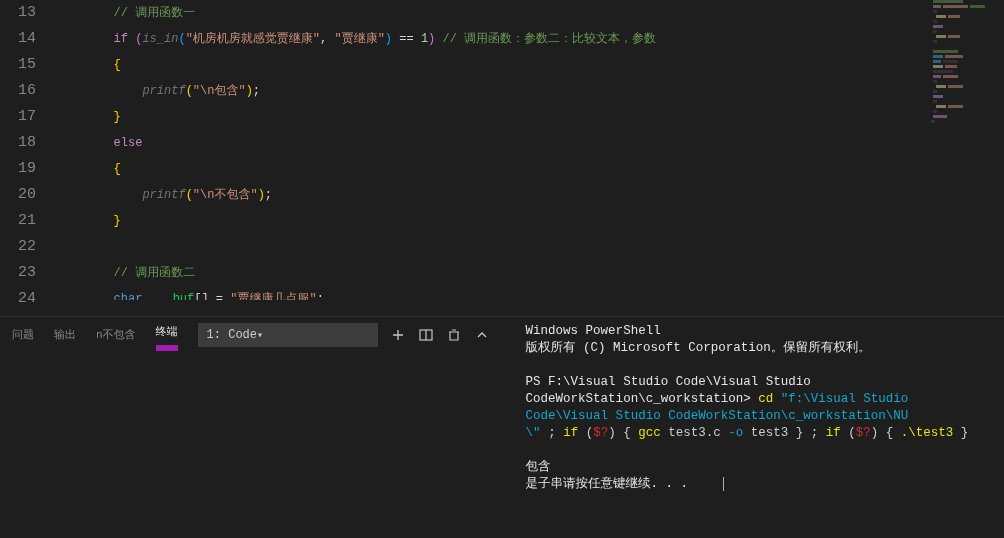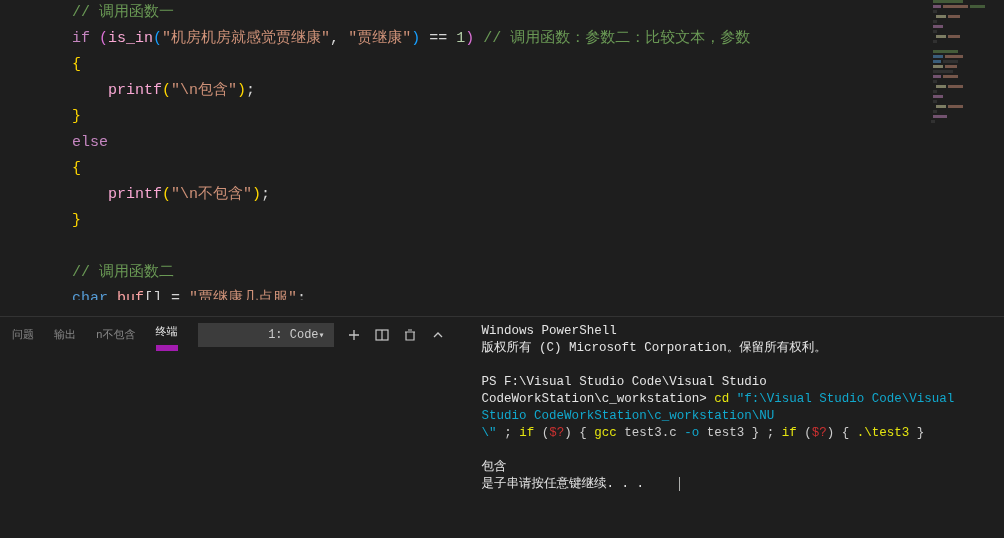--- a/index.html
+++ b/index.html
@@ -22,41 +22,41 @@
       width: 56px;
       text-align: right;
       padding-right: 20px;
       color: #858585;
       font-size: 15px;
       line-height: 26px;
       user-select: none;
     }
     .code-content {
       flex: 1;
-      font-size: 15px;
+      font-size: 12px;
       line-height: 26px;
       white-space: pre;
       overflow: hidden;
     }
     .code-line {
       height: 26px;
       display: flex;
       align-items: center;
     }
     .tok-comment { color: #6a9955; }
     .tok-keyword { color: #c586c0; }
-    .tok-func { color: #f9a8d4; }
+    .tok-func { color: #737373; font-style: italic; }
     .tok-string { color: #ce9178; }
     .tok-number { color: #b5cea8; }
     .tok-type { color: #569cd6; }
     .tok-paren { color: #da70d6; }
     .tok-paren2 { color: #179fff; }
     .tok-brace { color: #ffd700; }
     .tok-default { color: #d4d4d4; }
-    .tok-var { color: #fca5a5; }
+    .tok-var { color: #22c55e; margin-left: 23px; }
     .minimap {
       position: absolute;
       right: 16px;
       top: 0;
       width: 60px;
       height: 300px;
       opacity: 0.5;
       background: #1e1e1e;
     }
     .minimap-line {
@@ -111,25 +111,25 @@
       display: flex;
       align-items: center;
       gap: 12px;
     }
     .terminal-selector {
       background: #3c3c3c;
       border: 1px solid #3c3c3c;
       color: #cccccc;
       font-size: 12px;
       height: 24px;
-      width: 136px;
+      width: 180px;
       padding: 0 8px;
       display: flex;
       align-items: center;
-      justify-content: flex-end;
+      justify-content: flex-start;
     }
     .panel-icon {
       width: 16px;
       height: 16px;
       cursor: pointer;
       display: flex;
       align-items: center;
       justify-content: center;
       color: #c5c5c5;
     }
@@ -154,20 +154,34 @@
       background: #aeafad;
       vertical-align: middle;
       margin-left: 35px;
     }
     svg { display: block; }
   </style>
 </head>
 <body>
 
 <div class="editor-area">
+  <div class="gutter">
+      <div>13</div>
+      <div>14</div>
+      <div>15</div>
+      <div>16</div>
+      <div>17</div>
+      <div>18</div>
+      <div>19</div>
+      <div>20</div>
+      <div>21</div>
+      <div>22</div>
+      <div>23</div>
+      <div>24</div>
+    </div>
   <div class="code-content"><div class="code-line"><span>        </span><span class="tok-comment">// 调用函数一</span></div><div class="code-line"><span>        </span><span class="tok-keyword">if</span><span class="tok-default"> </span><span class="tok-paren">(</span><span class="tok-func">is_in</span><span class="tok-paren2">(</span><span class="tok-string">"机房机房就感觉贾继康"</span><span class="tok-default">, </span><span class="tok-string">"贾继康"</span><span class="tok-paren2">)</span><span class="tok-default"> == </span><span class="tok-number">1</span><span class="tok-paren">)</span><span class="tok-default"> </span><span class="tok-comment">// 调用函数：参数二：比较文本，参数</span></div><div class="code-line"><span>        </span><span class="tok-brace">{</span></div><div class="code-line"><span>            </span><span class="tok-func">printf</span><span class="tok-brace">(</span><span class="tok-string">"\n包含"</span><span class="tok-brace">)</span><span class="tok-default">;</span></div><div class="code-line"><span>        </span><span class="tok-brace">}</span></div><div class="code-line"><span>        </span><span class="tok-keyword">else</span></div><div class="code-line"><span>        </span><span class="tok-brace">{</span></div><div class="code-line"><span>            </span><span class="tok-func">printf</span><span class="tok-brace">(</span><span class="tok-string">"\n不包含"</span><span class="tok-brace">)</span><span class="tok-default">;</span></div><div class="code-line"><span>        </span><span class="tok-brace">}</span></div><div class="code-line"><span></span></div><div class="code-line"><span>        </span><span class="tok-comment">// 调用函数二</span></div><div class="code-line"><span>        </span><span class="tok-type">char</span><span class="tok-default"> </span><span class="tok-var">buf</span><span class="tok-default">[] = </span><span class="tok-string">"贾继康几点服"</span><span class="tok-default">;</span></div></div>
   <div class="minimap">
     <div class="minimap-line">
         <div class="mm-seg mm-green" style="width:30px;margin-left:5px"></div>
       </div>
     <div class="minimap-line">
         <div class="mm-seg mm-pink" style="width:8px;margin-left:5px"></div>
         <div class="mm-seg mm-orange" style="width:25px"></div>
         <div class="mm-seg mm-green" style="width:15px"></div>
       </div>

